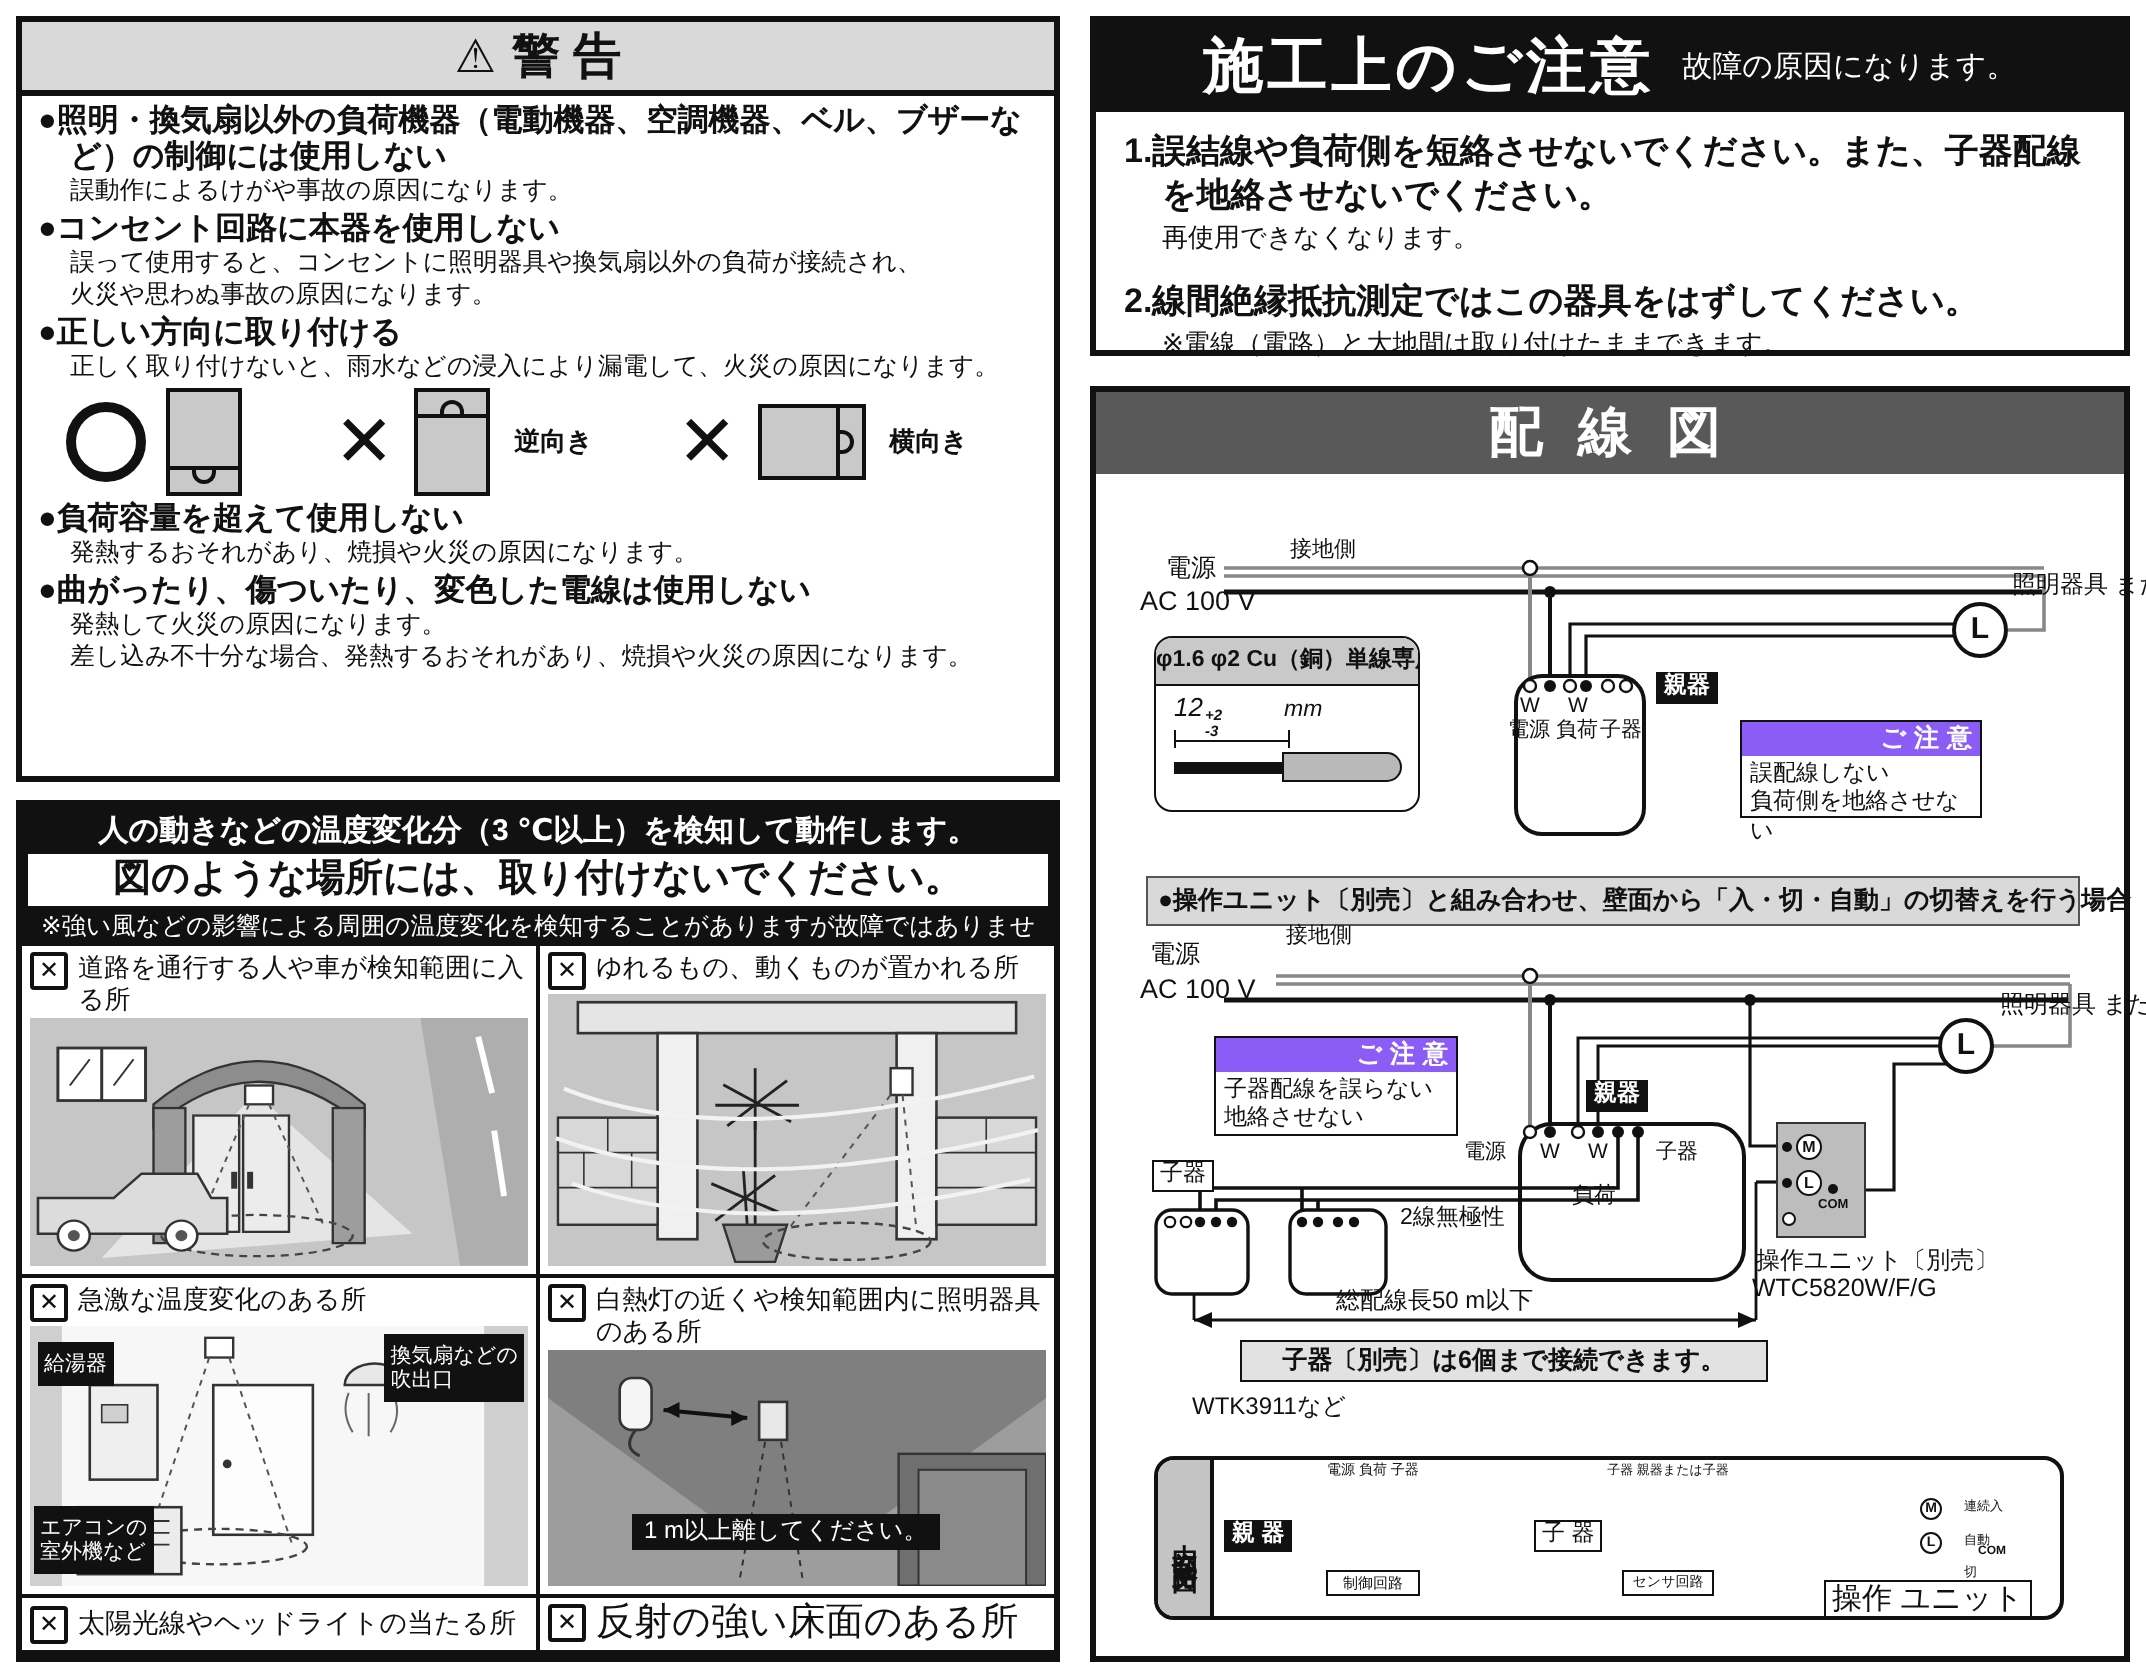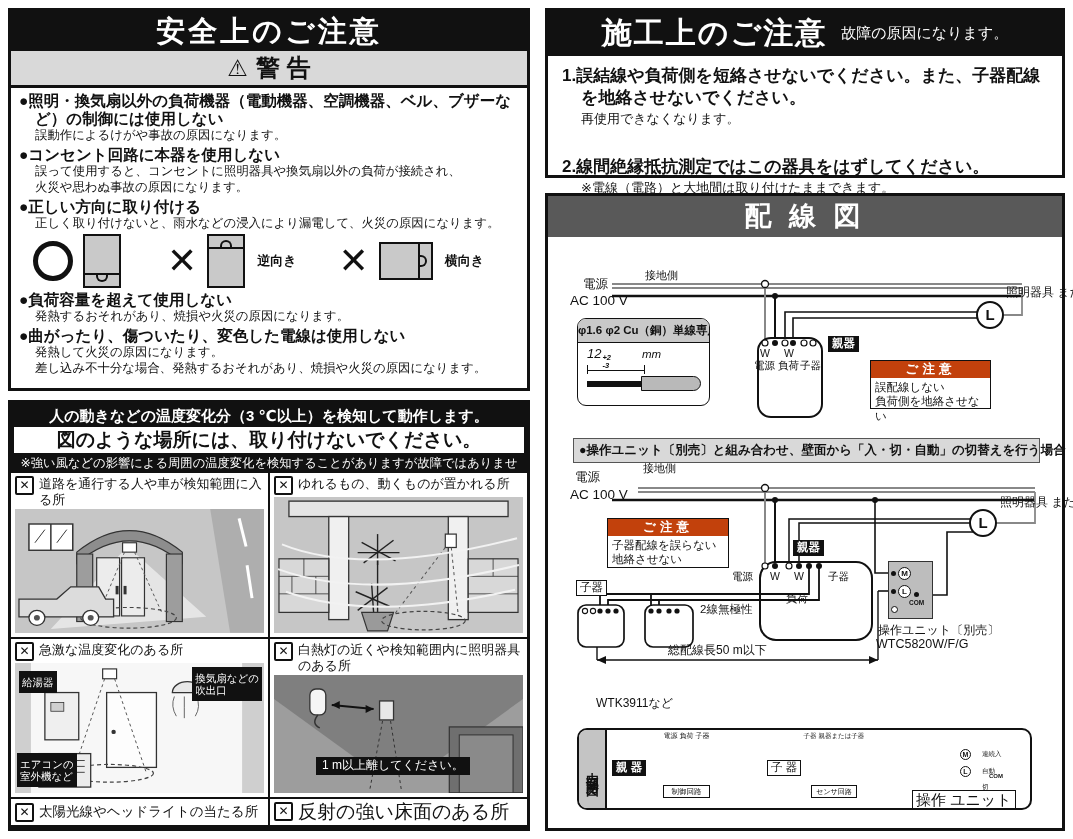--- a/index.html
+++ b/index.html
@@ -37,21 +37,21 @@
   .cell-short{flex-direction:row;align-items:center;}
   .cell-short .p-label{padding:0 4px;align-items:center;}
   
   .c-head{font-size:17px;font-weight:bold;line-height:1.3;padding-left:19px;text-indent:-19px;}
   .c-body{font-size:13px;margin-left:19px;line-height:1.3;margin-top:2px;}
   .wiretitle{background:#595959;color:#fff;font-weight:bold;text-align:center;}
   .lbl{position:absolute;font-size:12px;line-height:1.2;white-space:nowrap;}
   .tag{position:absolute;background:#111;color:#fff;font-weight:bold;font-size:11.5px;line-height:1.2;padding:1px 4px;white-space:nowrap;}
   .btag{position:absolute;border:1.5px solid #111;background:#fff;font-size:11.5px;line-height:1.2;padding:0 3px;white-space:nowrap;}
   .caution{position:absolute;border:1.5px solid #111;background:#fff;box-sizing:border-box;}
-  .caution .ct{background:#c2410c;color:#fff;font-weight:bold;font-size:12.5px;text-align:center;letter-spacing:4px;line-height:17px;}
+  .caution .ct{background:#8b5cf6;color:#fff;font-weight:bold;font-size:12.5px;text-align:right;letter-spacing:4px;line-height:17px;}
   .caution .cb{font-size:11.5px;line-height:1.25;padding:2px 4px;white-space:pre-line;}
   .specbox{position:absolute;border:1.5px solid #111;border-radius:9px;box-sizing:border-box;overflow:hidden;background:#fff;}
   .spech{background:#c9c9c9;border-bottom:1.5px solid #111;font-size:11.5px;font-weight:bold;text-align:center;line-height:23px;white-space:nowrap;}
   .ticks{position:absolute;height:9px;border-left:1.5px solid #111;border-right:1.5px solid #111;}
   .ticks::after{content:"";position:absolute;left:0;right:0;top:50%;border-top:1.5px solid #111;}
   .tol{display:inline-flex;flex-direction:column;font-size:7.5px;line-height:1.05;vertical-align:-2px;margin:0 1px;font-weight:bold;}
   .grayhdr{position:absolute;background:#d9d9d9;border:1.5px solid #555;box-sizing:border-box;font-size:12.5px;font-weight:bold;line-height:22px;padding-left:5px;white-space:nowrap;}
   .circL{position:absolute;font-weight:bold;text-align:center;}
   .opunit{position:absolute;background:#bdbdbd;border:1.2px solid #333;box-sizing:border-box;}
   .cletter{position:absolute;width:11px;height:11px;border:1px solid #111;border-radius:50%;font-size:8px;line-height:11px;text-align:center;background:#fff;font-weight:bold;}
@@ -60,21 +60,20 @@
   .inttab{position:absolute;left:0;top:0;bottom:0;width:26px;background:#c4c4c4;border-right:2px solid #111;display:flex;align-items:center;justify-content:center;}
   .inttab span{writing-mode:vertical-rl;font-size:13px;font-weight:bold;letter-spacing:3px;}
   .mini{position:absolute;border:1px solid #111;background:#fff;font-size:7.5px;text-align:center;box-sizing:border-box;}
 </style>
 </head>
 <body>
 
 <div id="page">
 
   <div class="abs bx" style="left:8px;top:8px;width:522px;height:383px;">
-    <div class="titlebar" style="height:40px;font-size:29px;line-height:40px;letter-spacing:3px;">安全上のご注意</div>
     <div class="warnbar" style="height:34px;font-size:24px;">
       <span style="font-size:23px;">⚠</span>
       <span>警 告</span>
     </div>
     <div style="padding:2px 8px 0 8px;">
       <div class="s-head">●照明・換気扇以外の負荷機器（電動機器、空調機器、ベル、ブザーなど）の制御には使用しない</div>
       <div class="s-body">誤動作によるけがや事故の原因になります。</div>
       <div class="s-head">●コンセント回路に本器を使用しない</div>
       <div class="s-body pre">誤って使用すると、コンセントに照明器具や換気扇以外の負荷が接続され、
 火災や思わぬ事故の原因になります。</div>
@@ -265,21 +264,21 @@
   </div>
 
   <div class="abs bx" style="left:545px;top:8px;width:520px;height:170px;">
     <div class="titlebar" style="height:45px;display:flex;align-items:center;justify-content:center;gap:14px;">
       <span style="font-size:30px;letter-spacing:2px;">施工上のご注意</span>
       <span style="font-size:15px;font-weight:normal;">故障の原因になります。</span>
     </div>
     <div style="padding:9px 12px 0 14px;">
       <div class="c-head">1.誤結線や負荷側を短絡させないでください。また、子器配線を地絡させないでください。</div>
       <div class="c-body">再使用できなくなります。</div>
-      <div class="c-head" style="margin-top:28px;">2.線間絶縁抵抗測定ではこの器具をはずしてください。</div>
+      <div class="c-head" style="margin-top:12px;">2.線間絶縁抵抗測定ではこの器具をはずしてください。</div>
       <div class="c-body">※電線（電路）と大地間は取り付けたままできます。</div>
     </div>
   </div>
 
   <div class="abs bx" style="left:545px;top:193px;width:520px;height:638px;display:flex;flex-direction:column;">
     <div class="wiretitle" style="height:41px;font-size:27px;line-height:41px;letter-spacing:5px;">配 線 図</div>
     <div style="position:relative;flex:1;">
 
       <svg class="abs" style="left:0;top:0;" width="514" height="591" viewBox="0 0 514 591">
 
@@ -435,20 +434,21 @@
       <span class="lbl" style="left:246px;top:333px;font-size:10.5px;">W</span>
       <span class="lbl" style="left:280px;top:333px;font-size:10.5px;">子器</span>
       <span class="lbl" style="left:238px;top:355px;font-size:11px;">負荷</span>
       <span class="btag" style="left:28px;top:343px;">子器</span>
       <span class="lbl" style="left:152px;top:366px;font-size:11.5px;">2線無極性</span>
       <span class="circL abs" style="left:427px;top:277px;width:16px;font-size:15px;">L</span>
       <span class="lbl pre" style="left:452px;top:258px;font-size:12px;text-align:center;width:56px;">照明器具
 または
 換気扇</span>
       <span class="lbl" style="left:120px;top:406px;font-size:12px;">総配線長50 m以下</span>
+      <div class="abs" style="left:72px;top:433px;width:264px;height:21px;background:#e2e2e2;border:1.5px solid #111;box-sizing:border-box;font-size:12.5px;font-weight:bold;text-align:center;line-height:18px;">子器〔別売〕は6個まで接続できます。</div>
       <span class="lbl" style="left:48px;top:459px;font-size:12px;">WTK3911など</span>
       <div class="opunit" style="left:340px;top:324px;width:45px;height:58px;"></div>
       <span class="abs" style="left:343px;top:334px;width:5px;height:5px;background:#111;border-radius:50%;"></span>
       <span class="cletter" style="left:350px;top:330px;">M</span>
       <span class="abs" style="left:343px;top:352px;width:5px;height:5px;background:#111;border-radius:50%;"></span>
       <span class="cletter" style="left:350px;top:348px;">L</span>
       <span class="abs" style="left:366px;top:355px;width:5px;height:5px;background:#111;border-radius:50%;"></span>
       <span class="tiny" style="left:361px;top:362px;font-size:6.5px;font-weight:bold;">COM</span>
       <span class="abs" style="left:343px;top:369px;width:5px;height:5px;border:1px solid #111;border-radius:50%;background:#fff;"></span>
       <span class="lbl" style="left:330px;top:386px;font-size:12px;">操作ユニット〔別売〕</span>

